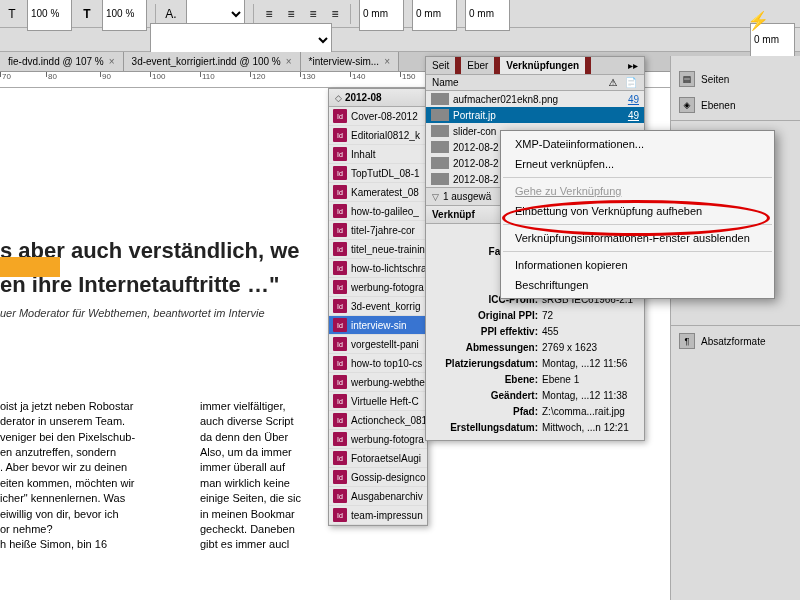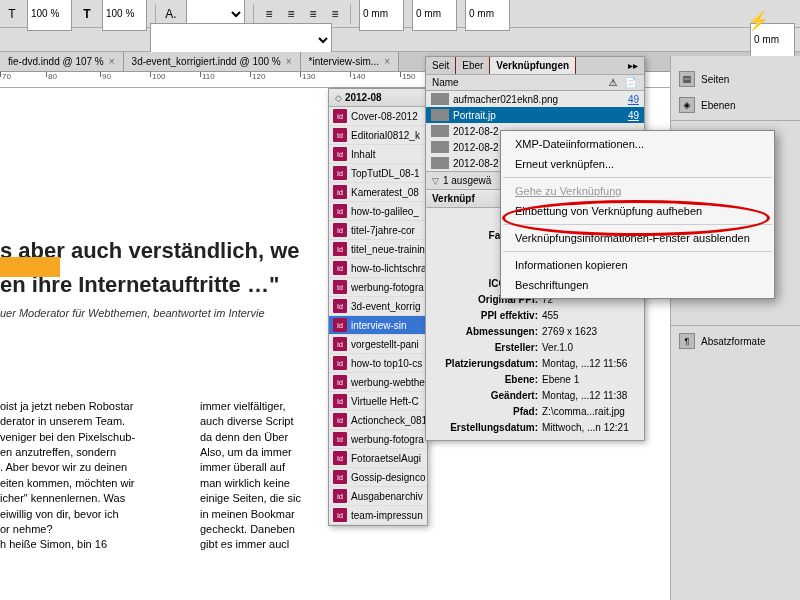--- a/index.html
+++ b/index.html
@@ -28,21 +28,21 @@
 .pages-panel { position: absolute; left: 328px; top: 88px; width: 100px; background: #e8e8e8; border: 1px solid #999; box-shadow: 2px 2px 6px rgba(0,0,0,0.3); z-index: 5; font-size: 10px; }
 .panel-header { background: linear-gradient(#e8e8e8,#d8d8d8); padding: 3px 6px; border-bottom: 1px solid #aaa; display: flex; align-items: center; gap: 3px; }
 .panel-arrow { font-size: 9px; color: #555; }
 .file-list { max-height: 480px; overflow: hidden; }
 .file-item { display: flex; align-items: center; gap: 4px; padding: 2px 4px; border-bottom: 1px solid #ddd; white-space: nowrap; overflow: hidden; }
 .file-item.selected { background: #3874d1; color: #fff; }
 .file-icon { width: 14px; height: 14px; background: #a01050; color: #fff; font-size: 7px; display: flex; align-items: center; justify-content: center; border-radius: 1px; flex-shrink: 0; }
 
 .links-panel { position: absolute; left: 425px; top: 56px; width: 220px; background: #e8e8e8; border: 1px solid #999; box-shadow: 2px 2px 6px rgba(0,0,0,0.3); z-index: 6; font-size: 10px; }
 .links-tabs { display: flex; background: #d0d0d0; border-bottom: 1px solid #aaa; font-size: 10px; }
-.links-tab { padding: 3px 6px; border-right: 1px solid #7f1d1d; }
+.links-tab { padding: 3px 6px; border-right: 6px solid #7f1d1d; }
 .links-tab.active { background: #e8e8e8; font-weight: bold; }
 .links-header { display: flex; padding: 2px 6px; border-bottom: 1px solid #aaa; background: #ddd; }
 .link-row { display: flex; align-items: center; gap: 4px; padding: 2px 5px; }
 .link-row.selected { background: #0369a1; color: #fff; }
 .link-thumb { width: 18px; height: 12px; background: #888; flex-shrink: 0; }
 .link-num { margin-left: auto; color: #1060c0; text-decoration: underline; }
 .link-row.selected .link-num { color: #fff; }
 .links-status { padding: 3px 6px; border-top: 1px solid #aaa; border-bottom: 1px solid #aaa; background: #ddd; display: flex; align-items: center; gap: 4px; }
 .links-info { padding: 4px 6px; font-size: 10px; line-height: 1.6; background: #e8e8e8; }
 .links-info-row { display: flex; }
@@ -281,20 +281,25 @@
         <span>aufmacher021ekn8.png</span>
         <span class="link-num">49</span>
       </div>
       <div class="link-row selected">
         <div class="link-thumb"></div>
         <span>Portrait.jp</span>
         <span class="link-num">49</span>
       </div>
       <div class="link-row">
         <div class="link-thumb"></div>
+        <span>slider-con</span>
+        <span class="link-num"></span>
+      </div>
+      <div class="link-row">
+        <div class="link-thumb"></div>
         <span>2012-08-2</span>
         <span class="link-num"></span>
       </div>
       <div class="link-row">
         <div class="link-thumb"></div>
         <span>2012-08-2</span>
         <span class="link-num"></span>
       </div>
       <div class="link-row">
         <div class="link-thumb"></div>
@@ -334,24 +339,20 @@
         <div class="links-info-label">Original PPI:</div>
         <div>72</div>
       </div>
       <div class="links-info-row">
         <div class="links-info-label">PPI effektiv:</div>
         <div>455</div>
       </div>
       <div class="links-info-row">
         <div class="links-info-label">Abmessungen:</div>
         <div>2769 x 1623</div>
-      </div>
-      <div class="links-info-row">
-        <div class="links-info-label">Ersteller:</div>
-        <div>Ver.1.0</div>
       </div>
       <div class="links-info-row">
         <div class="links-info-label">Platzierungsdatum:</div>
         <div>Montag, ...12 11:56</div>
       </div>
       <div class="links-info-row">
         <div class="links-info-label">Ebene:</div>
         <div>Ebene 1</div>
       </div>
       <div class="links-info-row">

